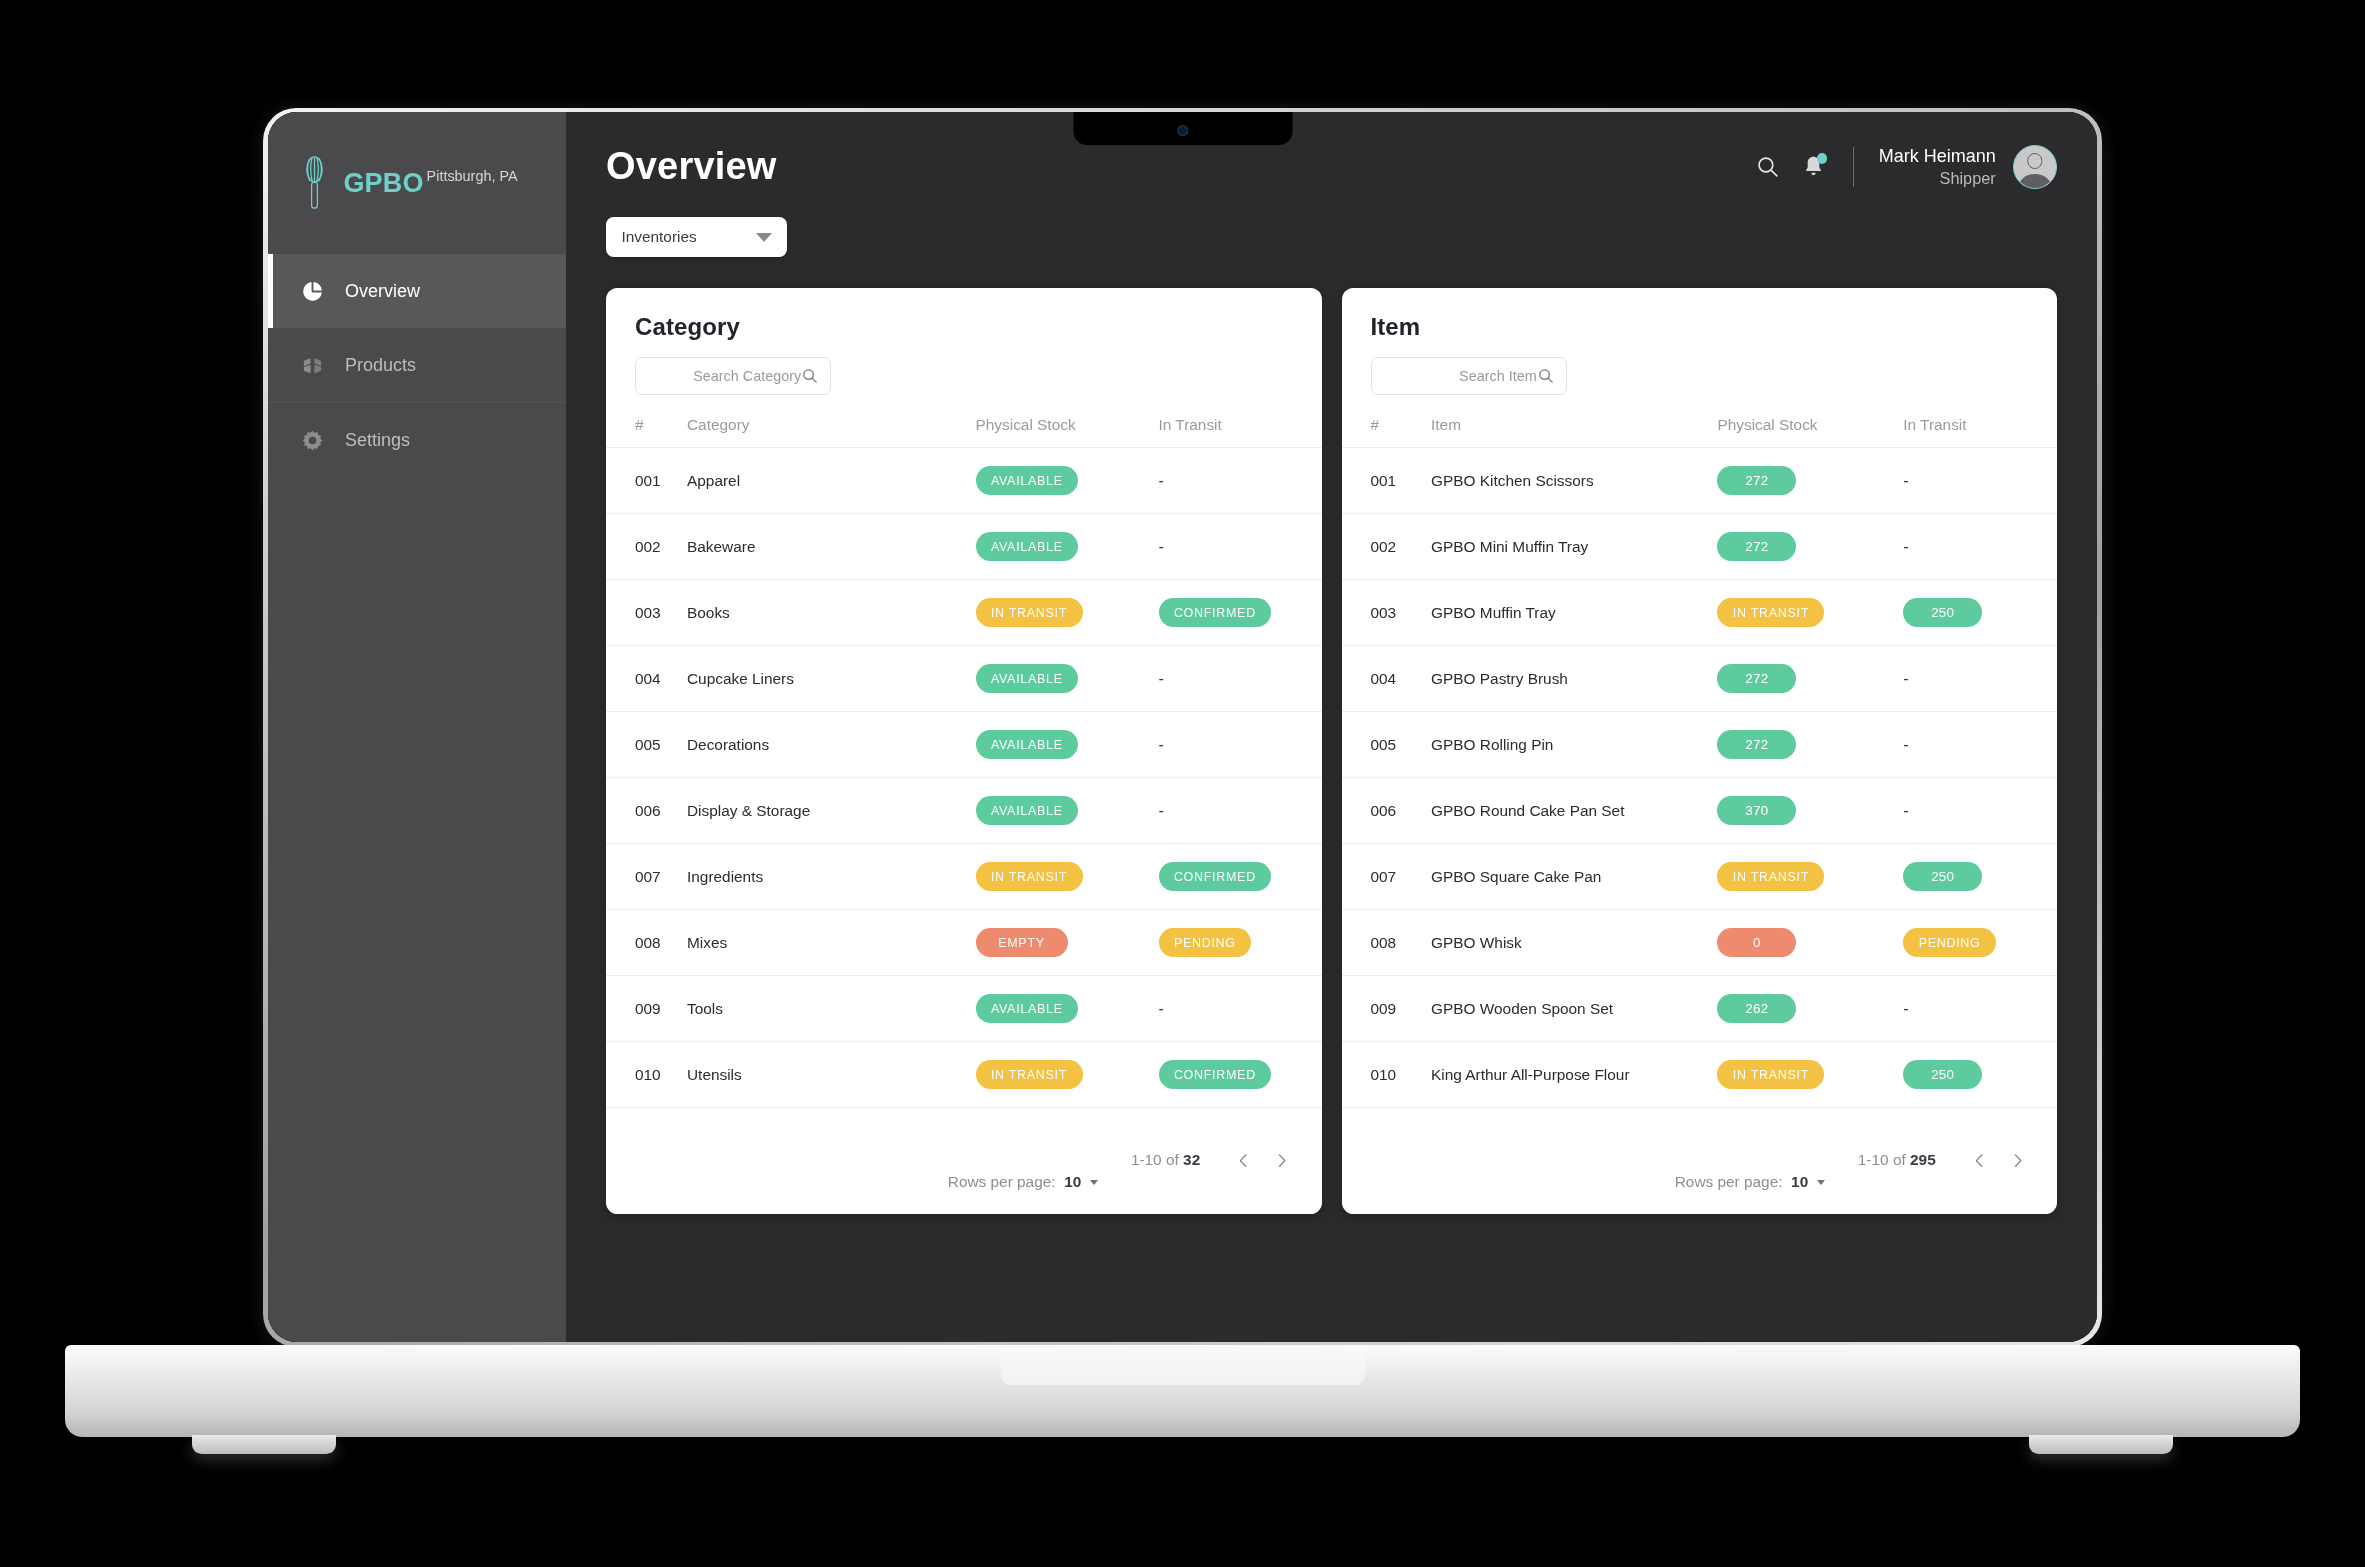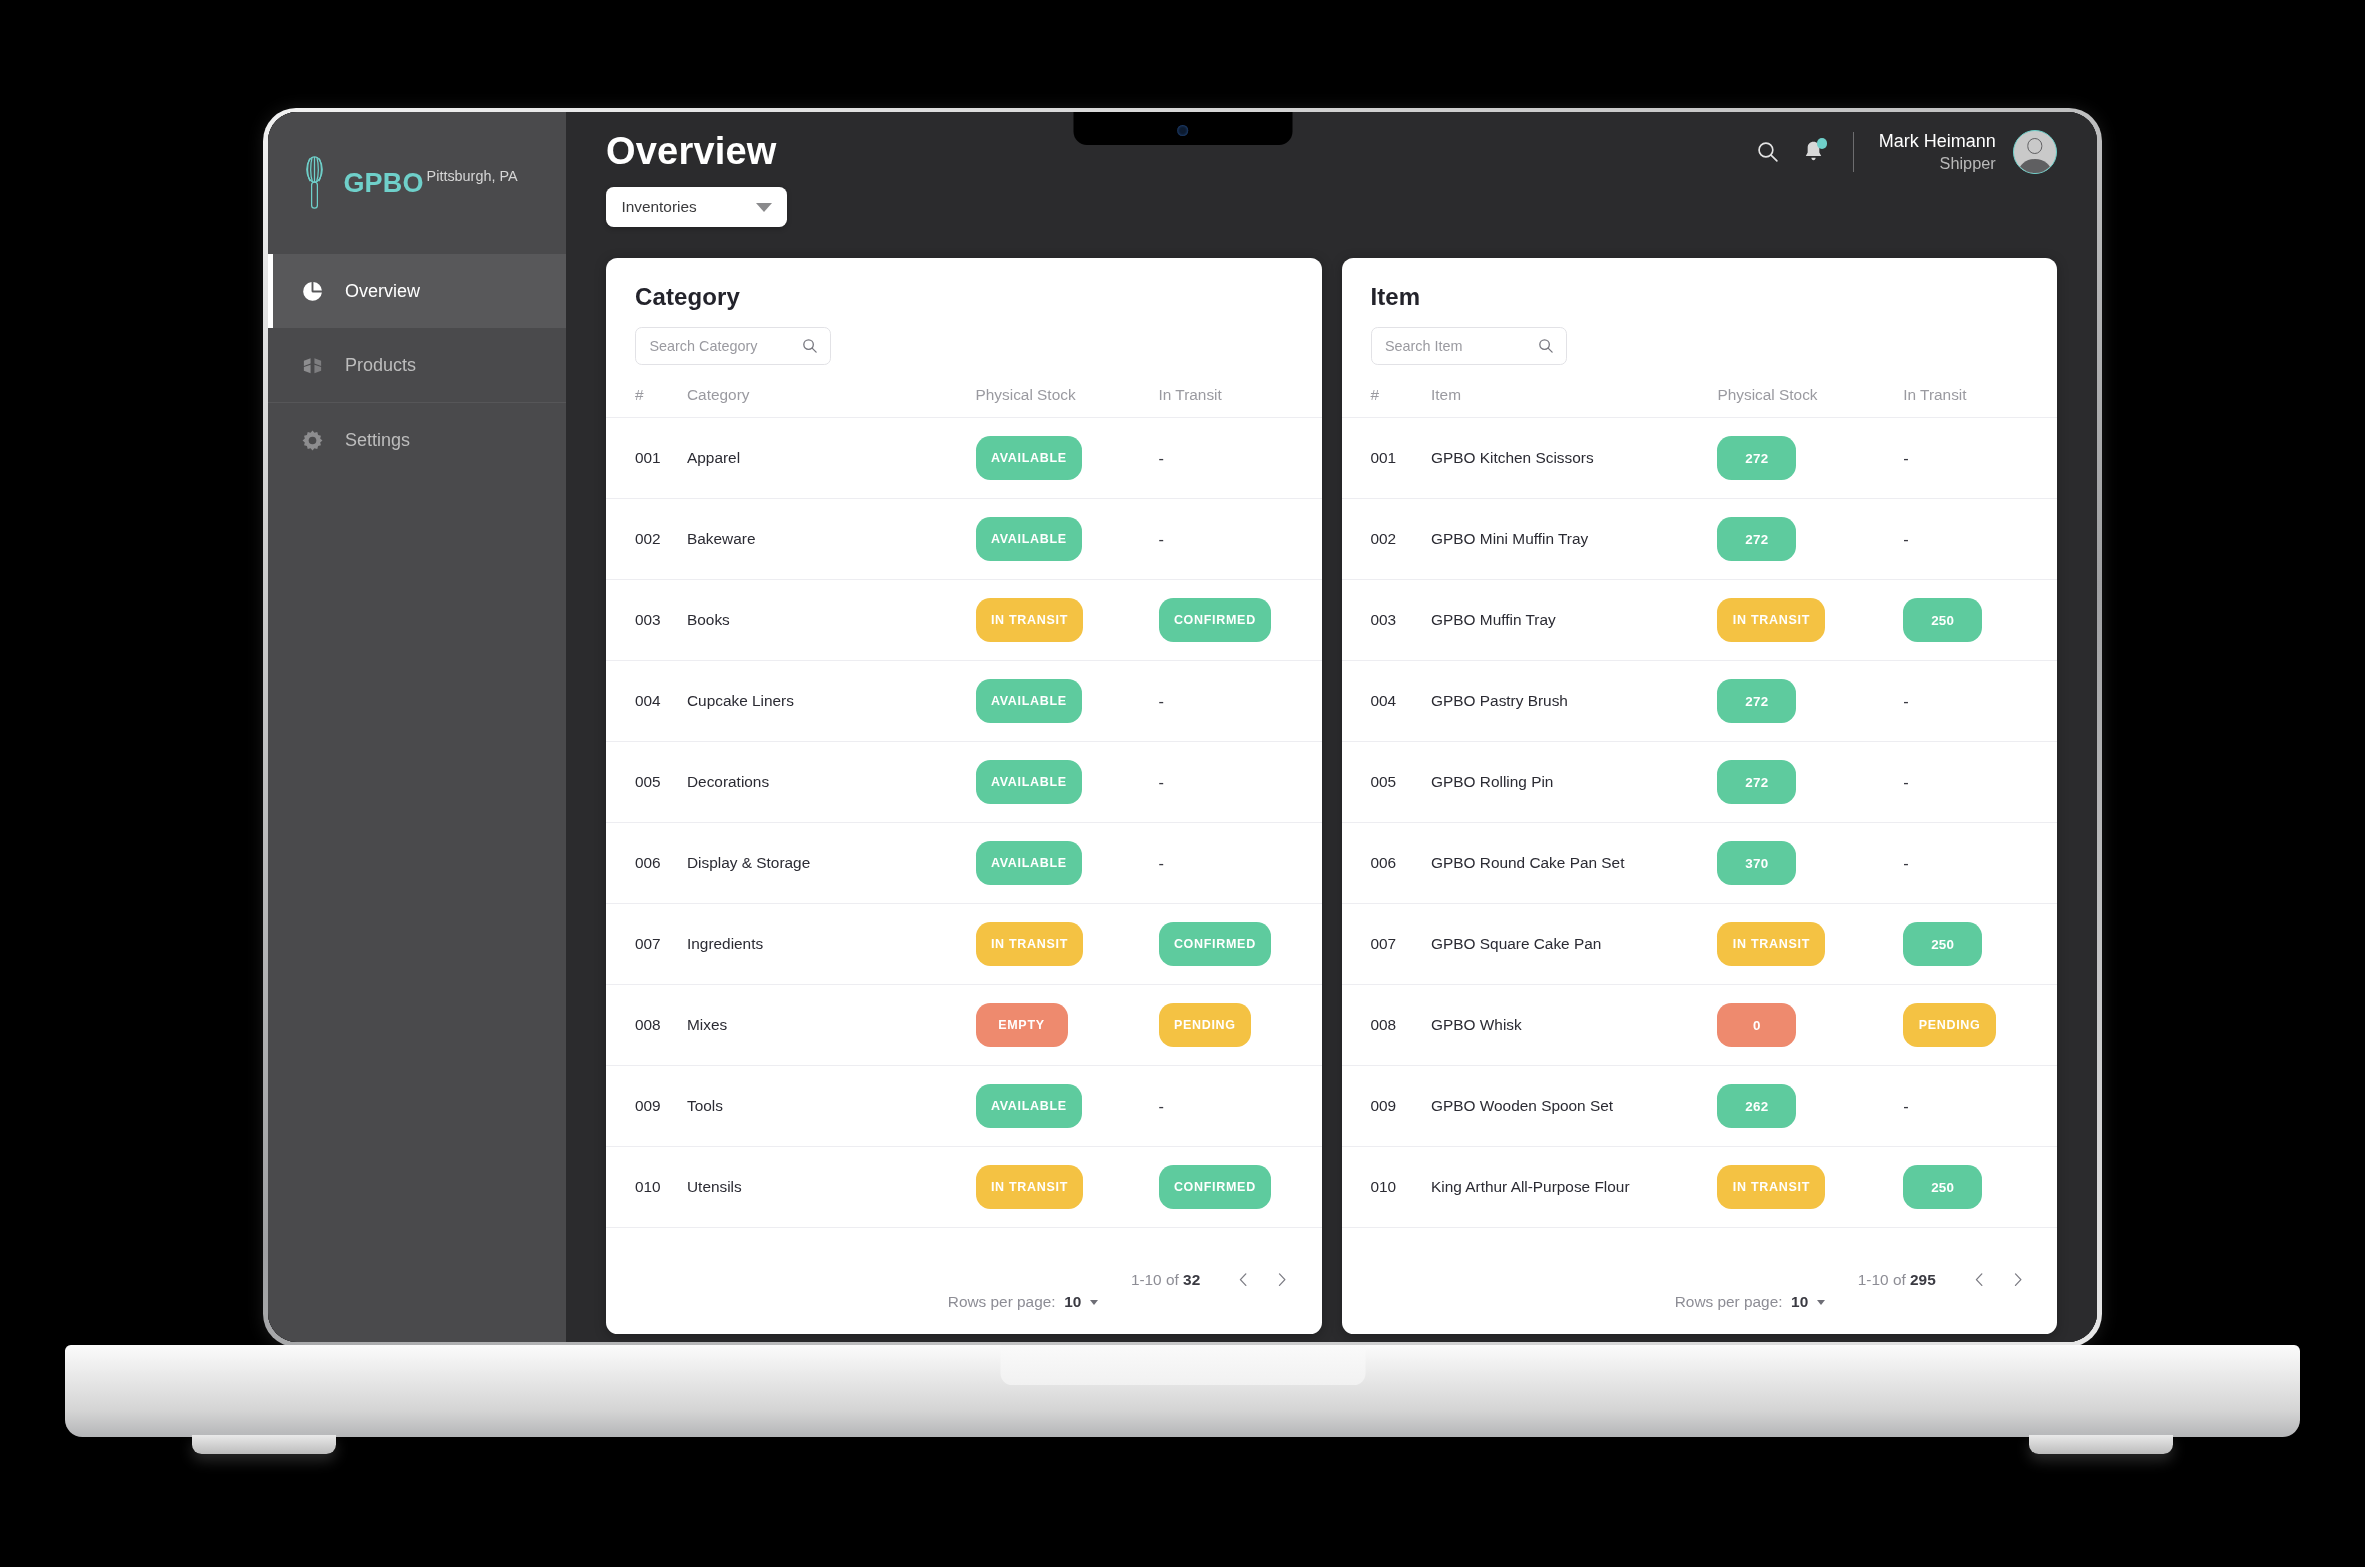--- a/index.html
+++ b/index.html
@@ -222,21 +222,21 @@
     box-shadow: 0 2.9px 11.5px rgba(0,0,0,0.25);
   }
   .card-title {
     font-size: 24px; font-weight: 700; color: #23232b;
     padding: 0 29px; margin-bottom: 15.4px; letter-spacing: 0.1px;
   }
   .card-search {
     margin: 0 29px 21px 29px;
     height: 38px; width: 196px;
     border: 1px solid #e2e2e6; border-radius: 6.7px;
-    display: flex; align-items: center; justify-content: space-between;
+    display: flex; align-items: center; justify-content: flex-end;
     padding: 0 11.5px 0 13.4px;
   }
   .card-search .search-placeholder { font-size: 14.4px; color: #9a9aa0; }
 
   table.data-table { width: 100%; border-collapse: collapse; table-layout: fixed; }
   table.data-table th {
     font-size: 15.4px; font-weight: 400; color: #9a9aa0;
     text-align: left; padding: 0 0 13.4px 0;
     border-bottom: 1px solid #ededf1;
   }
@@ -250,23 +250,23 @@
   .col-name  { width: auto; }
   .col-stock { width: 183px; }
   .col-transit { width: 163px; }
   .item-table .col-name  { width: 259px; }
   .item-table .col-stock { width: 168px; }
   .item-table .col-transit { width: 139px; }
   th.col-num { padding-left: 29px !important; }
 
   .badge {
     display: inline-flex; align-items: center; justify-content: center;
-    min-width: 92px; height: 44px; padding: 0 15.4px;
+    min-width: 92px; height: 29px; padding: 0 15.4px;
     border-radius: 14.4px;
-    font-size: 12.5px; font-weight: 700; letter-spacing: 0.7px;
+    font-size: 12.5px; font-weight: 400; letter-spacing: 0.7px;
     color: #ffffff; white-space: nowrap;
   }
   .badge.num { min-width: 79px; font-size: 13.4px; letter-spacing: 0.3px; }
   .badge-green  { background: #5ecb9e; }
   .badge-yellow { background: #f4c243; }
   .badge-red    { background: #ee8a6e; }
   .dash-cell { color: #3a3a42; font-size: 16.3px; }
 
   .card-footer {
     display: flex; align-items: center; justify-content: flex-end;

